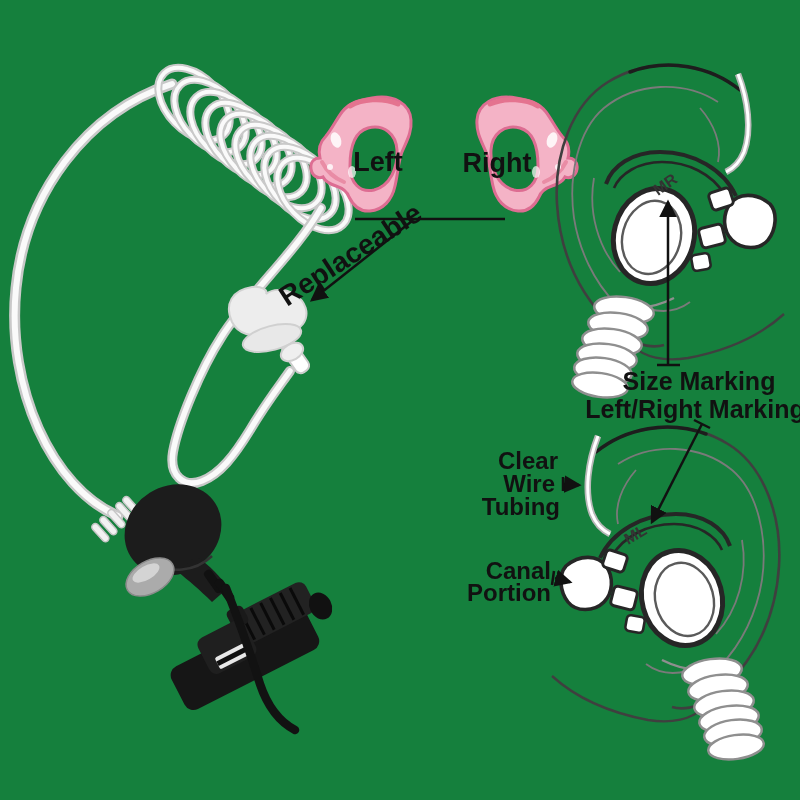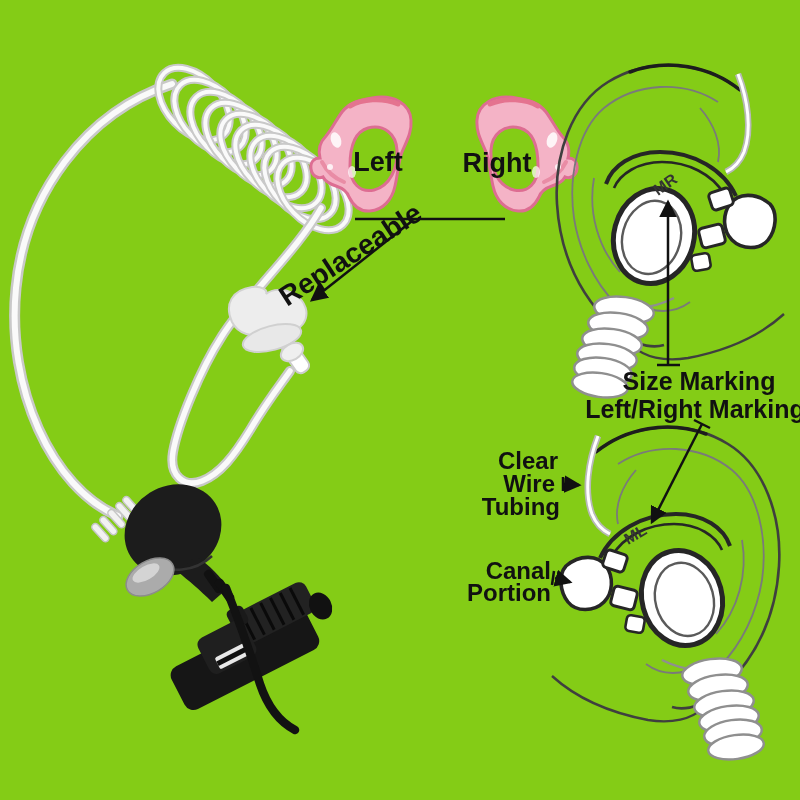--- a/index.html
+++ b/index.html
@@ -1,16 +1,16 @@
 <!DOCTYPE html>
 <html><head>
 <meta charset="utf-8">
 <style>
   html,body{margin:0;padding:0;background:#fff;}
-  .stage{position:relative;width:800px;height:800px;background:#84cc16;overflow:hidden;font-family:"Liberation Sans",sans-serif;}
+  .stage{position:relative;width:800px;height:800px;background:#15803d;overflow:hidden;font-family:"Liberation Sans",sans-serif;}
   svg text{font-family:"Liberation Sans",sans-serif;}
   .lbl{font-weight:bold;fill:#111;}
   .mark{font-weight:bold;fill:#333;}
 </style>
 </head>
 <body>
 
 <div class="stage">
 <svg width="800" height="800" viewBox="0 0 800 800">
   <defs>

